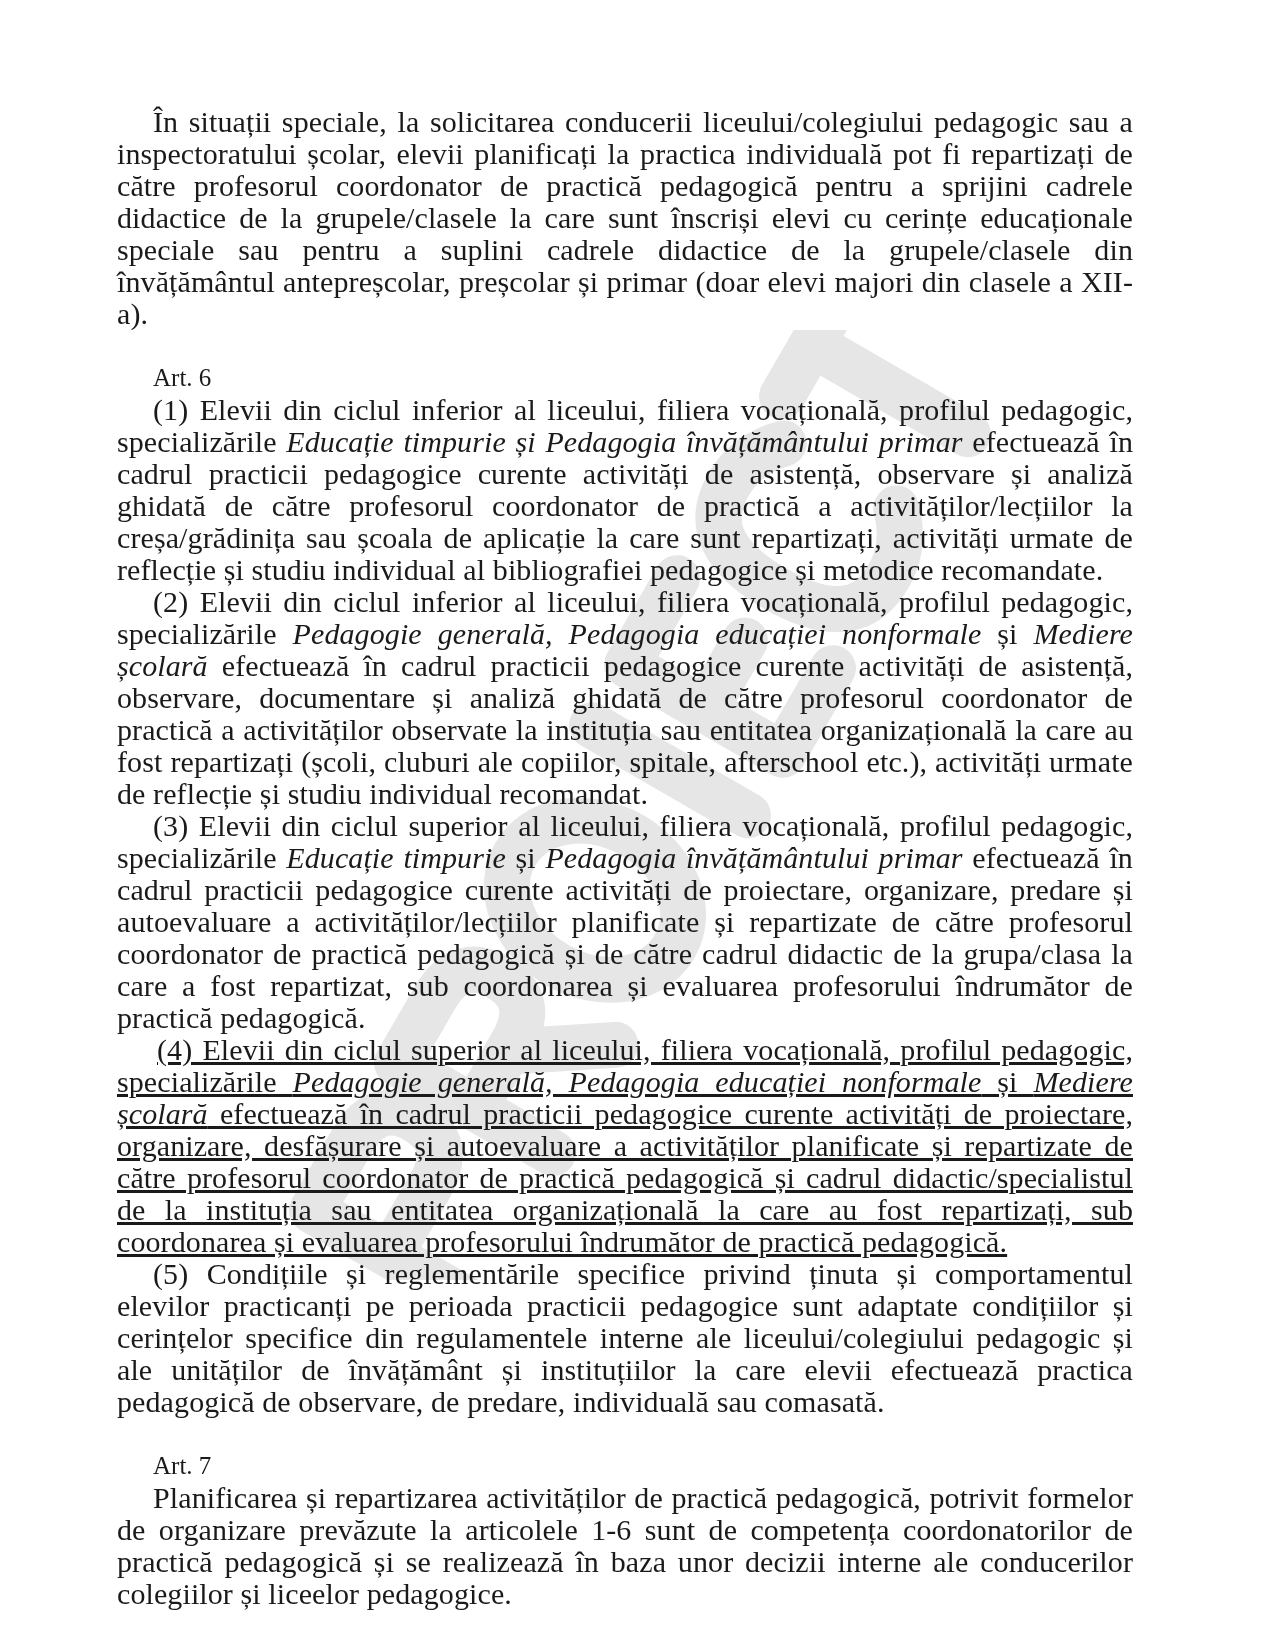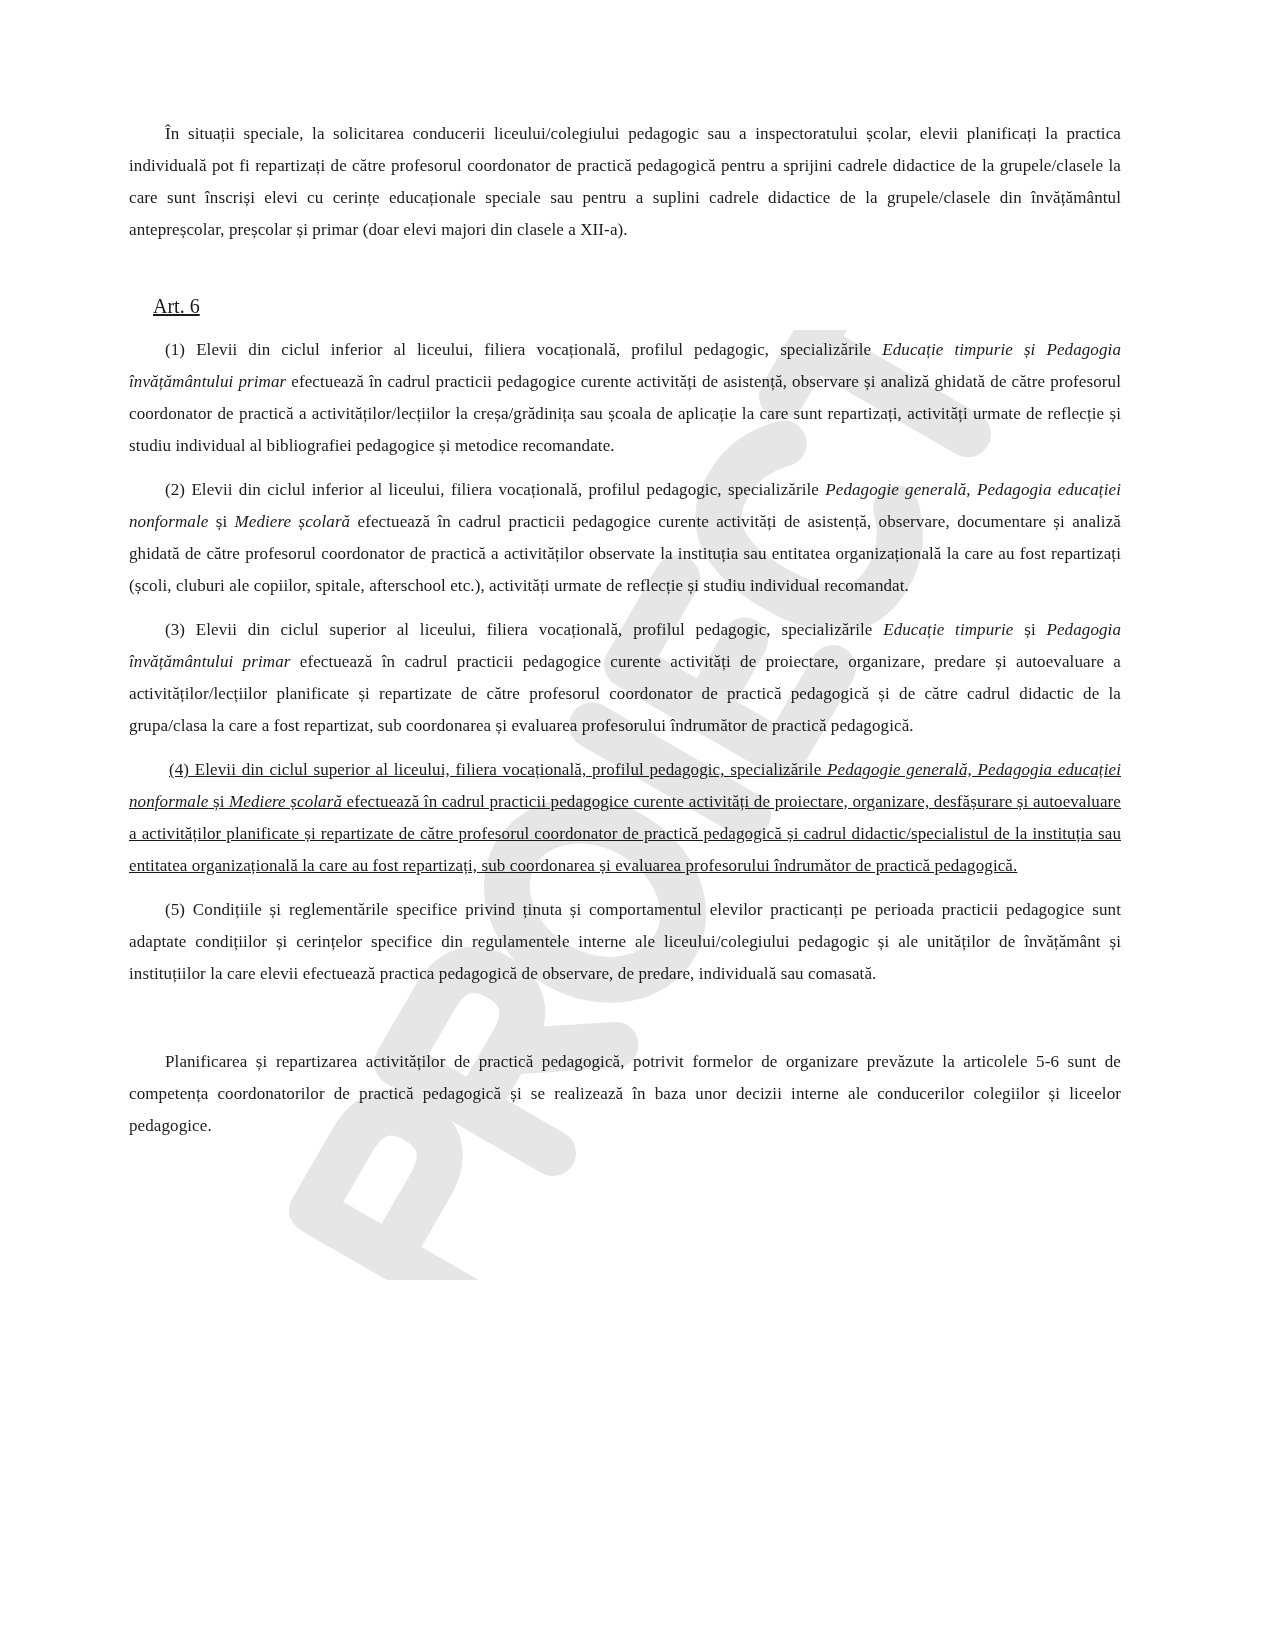--- a/index.html
+++ b/index.html
@@ -26,35 +26,34 @@
     }
     .page {
       position: absolute;
       left: 117px;
       top: 106px;
       width: 1016px;
       z-index: 1;
     }
     .p {
       font-family: "Liberation Serif", "DejaVu Serif", serif;
-      font-size: 17px;
+      font-size: 30px;
       line-height: 32px;
       text-align: justify;
       text-align-last: left;
-      margin: 12px;
+      margin: 0;
       text-indent: 36px;
       letter-spacing: 0.1px;
     }
     .art {
       font-family: "Liberation Serif", "DejaVu Serif", serif;
-      font-size: 20px;
+      font-size: 25px;
       line-height: 32px;
       margin: 0;
       padding-left: 36px;
-      text-decoration: underline;
     }
     .gap { height: 32px; }
     .it { font-style: italic; }
     .p4 { text-indent: 40px; text-decoration: underline; }
   </style>
 </head>
 <body>
 
 <svg class="watermark" viewBox="0 0 1000 950" xmlns="http://www.w3.org/2000/svg">
   <g transform="translate(500,475) rotate(-60)" fill="none" stroke="#e6e6e6" stroke-width="46" stroke-linecap="round" stroke-linejoin="round">
@@ -88,16 +87,17 @@
   <p class="p"><span>(2) Elevii din ciclul inferior al liceului, filiera vocațională, profilul pedagogic, specializările </span><span class="it">Pedagogie generală, Pedagogia educației nonformale</span><span> și </span><span class="it">Mediere școlară</span><span> efectuează în cadrul practicii pedagogice curente activități de asistență, observare, documentare și analiză ghidată de către profesorul coordonator de practică a activităților observate la instituția sau entitatea organizațională la care au fost repartizați (școli, cluburi ale copiilor, spitale, afterschool etc.), activități urmate de reflecție și studiu individual recomandat.</span></p>
 
   <p class="p"><span>(3) Elevii din ciclul superior al liceului, filiera vocațională, profilul pedagogic, specializările </span><span class="it">Educație timpurie</span><span> și </span><span class="it">Pedagogia învățământului primar</span><span> efectuează în cadrul practicii pedagogice curente activități de proiectare, organizare, predare și autoevaluare a activităților/lecțiilor planificate și repartizate de către profesorul coordonator de practică pedagogică și de către cadrul didactic de la grupa/clasa la care a fost repartizat, sub coordonarea și evaluarea profesorului îndrumător de practică pedagogică.</span></p>
 
   <p class="p p4"><span>(4) Elevii din ciclul superior al liceului, filiera vocațională, profilul pedagogic, specializările </span><span class="it">Pedagogie generală, Pedagogia educației nonformale</span><span> și </span><span class="it">Mediere școlară</span><span> efectuează în cadrul practicii pedagogice curente activități de proiectare, organizare, desfășurare și autoevaluare a activităților planificate și repartizate de către profesorul coordonator de practică pedagogică și cadrul didactic/specialistul de la instituția sau entitatea organizațională la care au fost repartizați, sub coordonarea și evaluarea profesorului îndrumător de practică pedagogică.</span></p>
 
   <p class="p">(5) Condițiile și reglementările specifice privind ținuta și comportamentul elevilor practicanți pe perioada practicii pedagogice sunt adaptate condițiilor și cerințelor specifice din regulamentele interne ale liceului/colegiului pedagogic și ale unităților de învățământ și instituțiilor la care elevii efectuează practica pedagogică de observare, de predare, individuală sau comasată.</p>
 
   <div class="gap"></div>
 
+  <p class="art">Art. 7</p>
 
-  <p class="p">Planificarea și repartizarea activităților de practică pedagogică, potrivit formelor de organizare prevăzute la articolele 5-6 sunt de competența coordonatorilor de practică pedagogică și se realizează în baza unor decizii interne ale conducerilor colegiilor și liceelor pedagogice.</p>
+  <p class="p">Planificarea și repartizarea activităților de practică pedagogică, potrivit formelor de organizare prevăzute la articolele 1-6 sunt de competența coordonatorilor de practică pedagogică și se realizează în baza unor decizii interne ale conducerilor colegiilor și liceelor pedagogice.</p>
 
 </div>
 
 </body></html>

